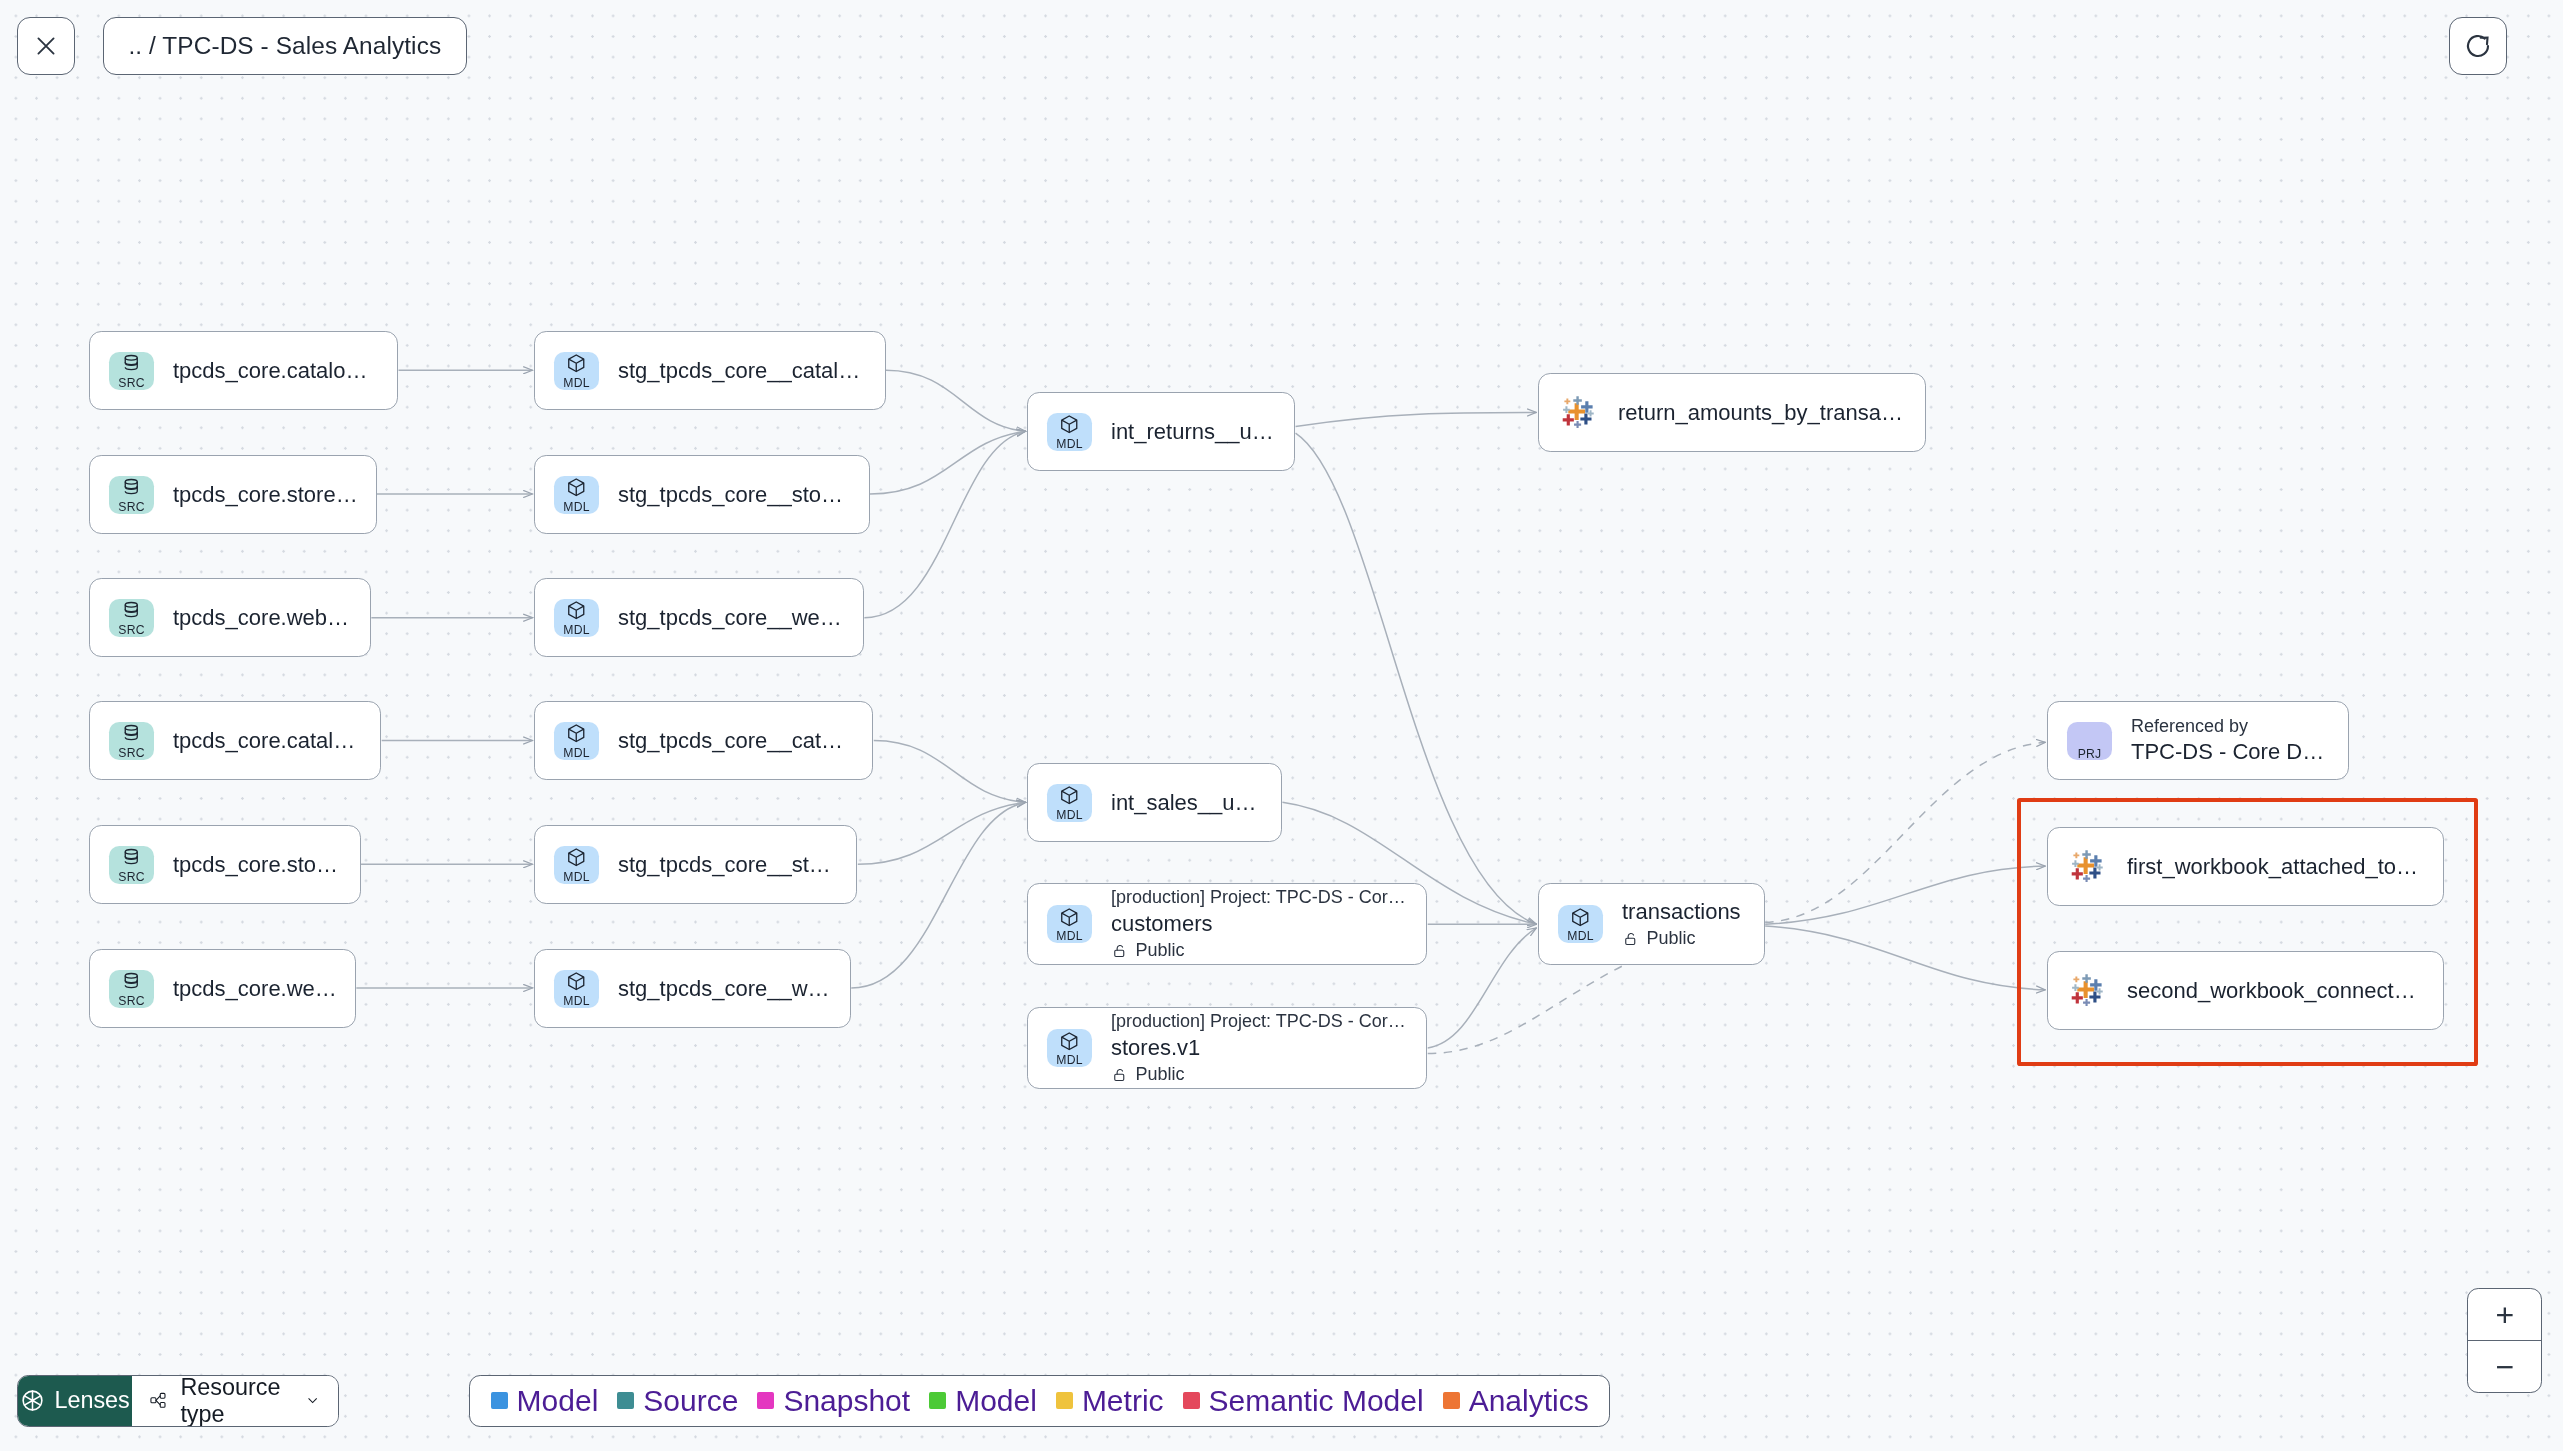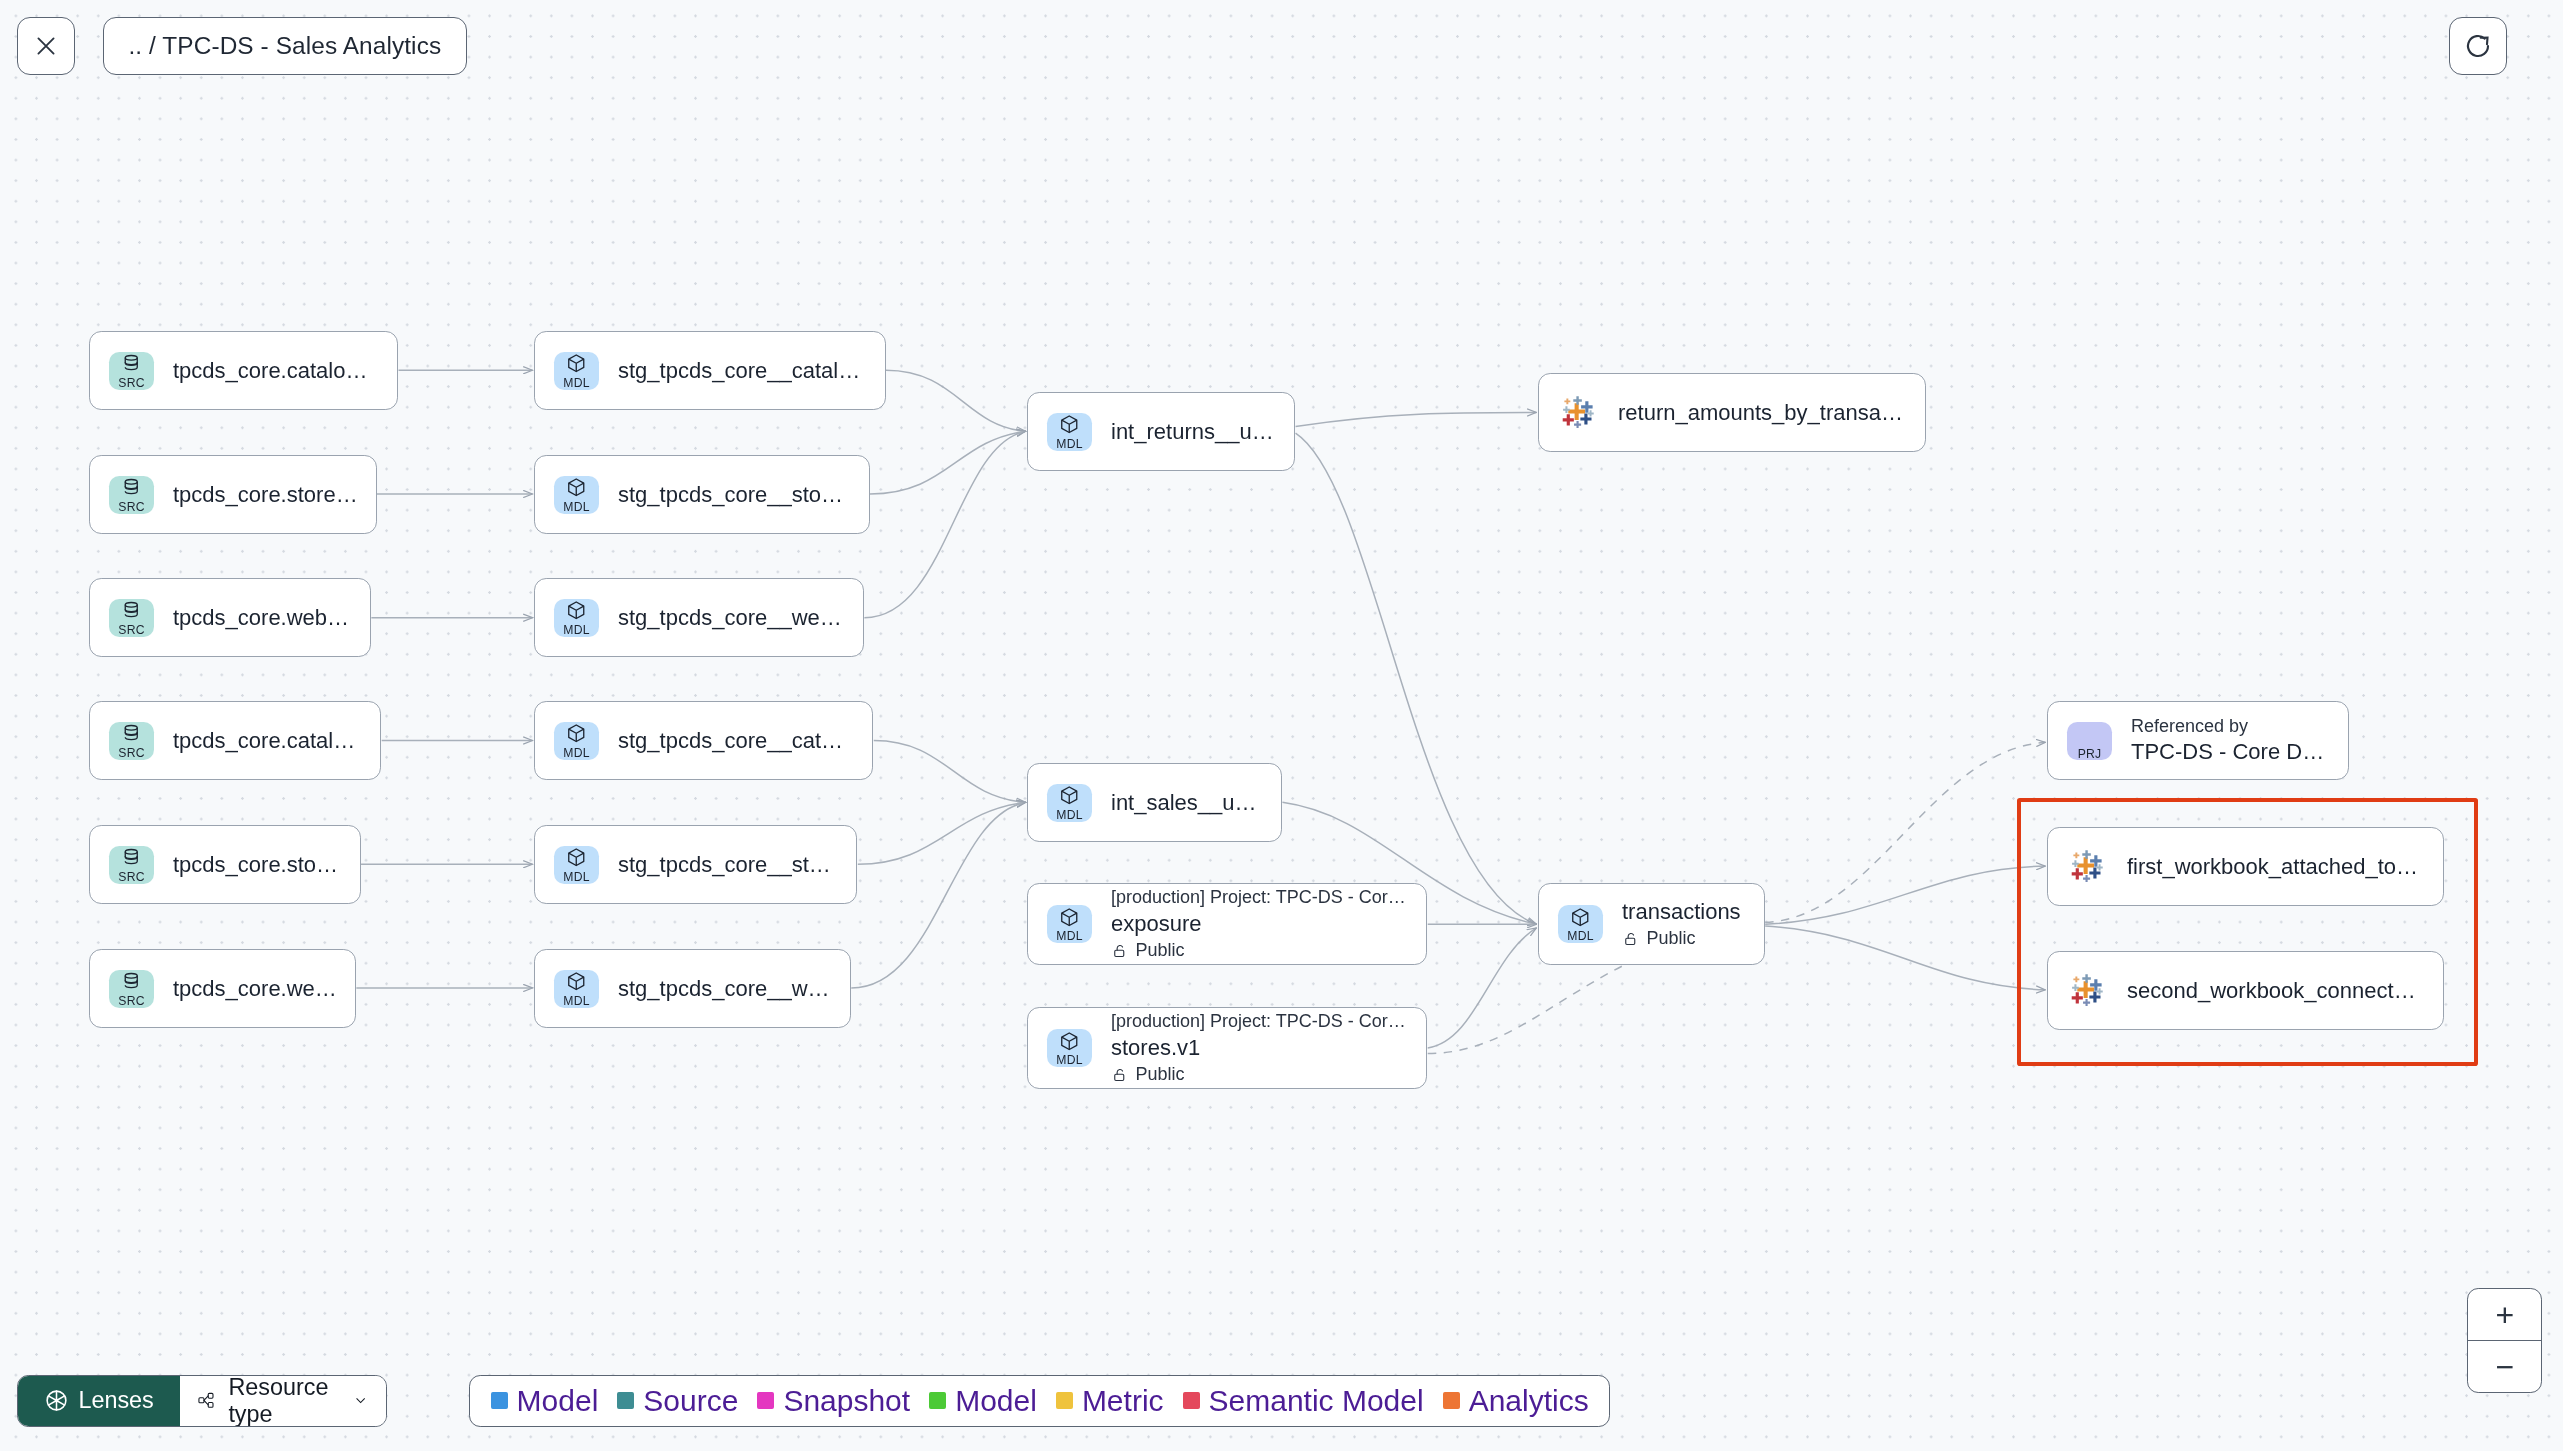--- a/index.html
+++ b/index.html
@@ -101,21 +101,21 @@
     position: absolute; left: 17px; bottom: 24.4px; height: 52px;
     display: flex; align-items: stretch;
     border-radius: 11.2px;
     border: 1.4px solid #5b6573;
     overflow: hidden;
     background: #fff;
   }
   #lenses-button {
     background: #1d5a4f; color: #ffffff;
     display: flex; align-items: center; gap: 9.4px;
-    padding: 0 26px; font-size: 23.4px;
+    padding: 0 2px; font-size: 23.4px;
   }
   #resource-type-button {
     background: #ffffff; color: #151b24;
     display: flex; align-items: center; gap: 13px;
     padding: 0 17px; font-size: 23.4px;
   }
   #legend {
     position: absolute; left: 469px; bottom: 24.4px; height: 52px;
     background: #fff; border: 1.4px solid #5b6573; border-radius: 11.2px;
     display: flex; align-items: center; gap: 19px; padding: 0 20.6px;
@@ -418,21 +418,21 @@
         <div class="node" style="left: 1027px; top: 883px; width: 400px; height: 82px;">
           <div class="badge mdl">
       <svg width="22.5" height="22.5" viewBox="0 0 24 24" fill="none" stroke="#1c2430" stroke-width="1.4" stroke-linejoin="round">
     <path d="M12 3.2 L20 7.6 L20 16.4 L12 20.8 L4 16.4 L4 7.6 Z"></path>
     <path d="M4 7.6 L12 12 L20 7.6 M12 12 L12 20.8"></path>
   </svg>
             <div class="badge-label">MDL</div>
     </div>
           <div class="node-text" style="max-width:297px">
         <div class="node-sub">[production] Project: TPC-DS - Core Data Mo…</div>
-        <div class="node-title">exposure</div>
+        <div class="node-title">customers</div>
         <div class="node-meta">
               <svg width="18" height="18" viewBox="0 0 24 24" fill="none" stroke="#2b3340" stroke-width="1.5">
     <rect x="5" y="11" width="12" height="8.4" rx="1.6"></rect>
     <path d="M8.2 11 V8 a3.8 3.8 0 0 1 7.2-1.2" stroke-linecap="round"></path>
   </svg>
               <span>Public</span>
             </div>
      </div>
         </div>
         <div class="node" style="left: 1027px; top: 1007px; width: 400px; height: 82px;">

